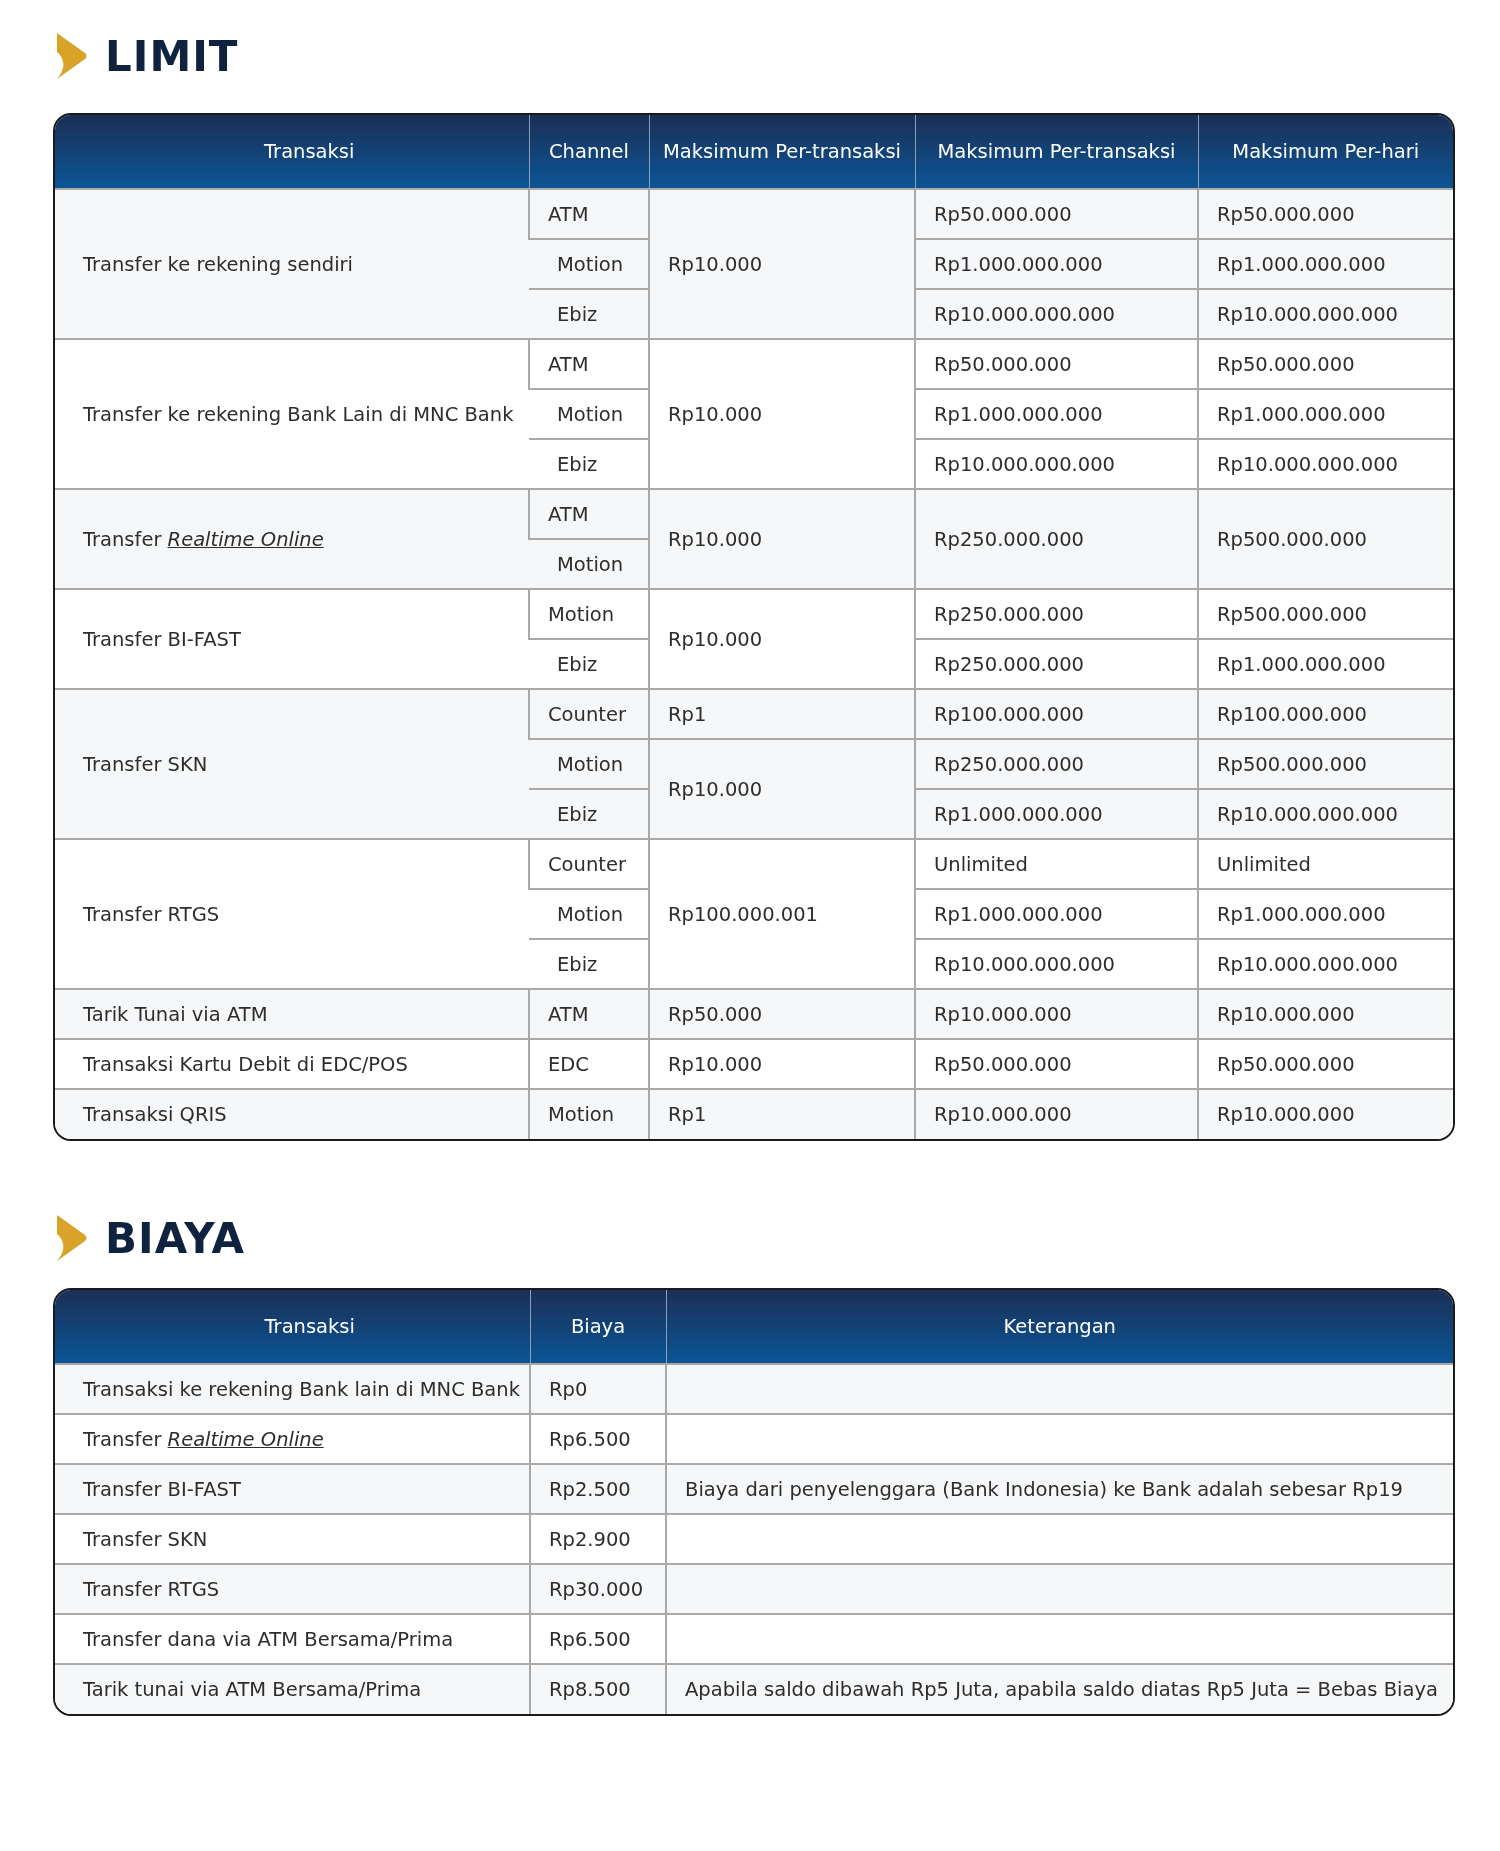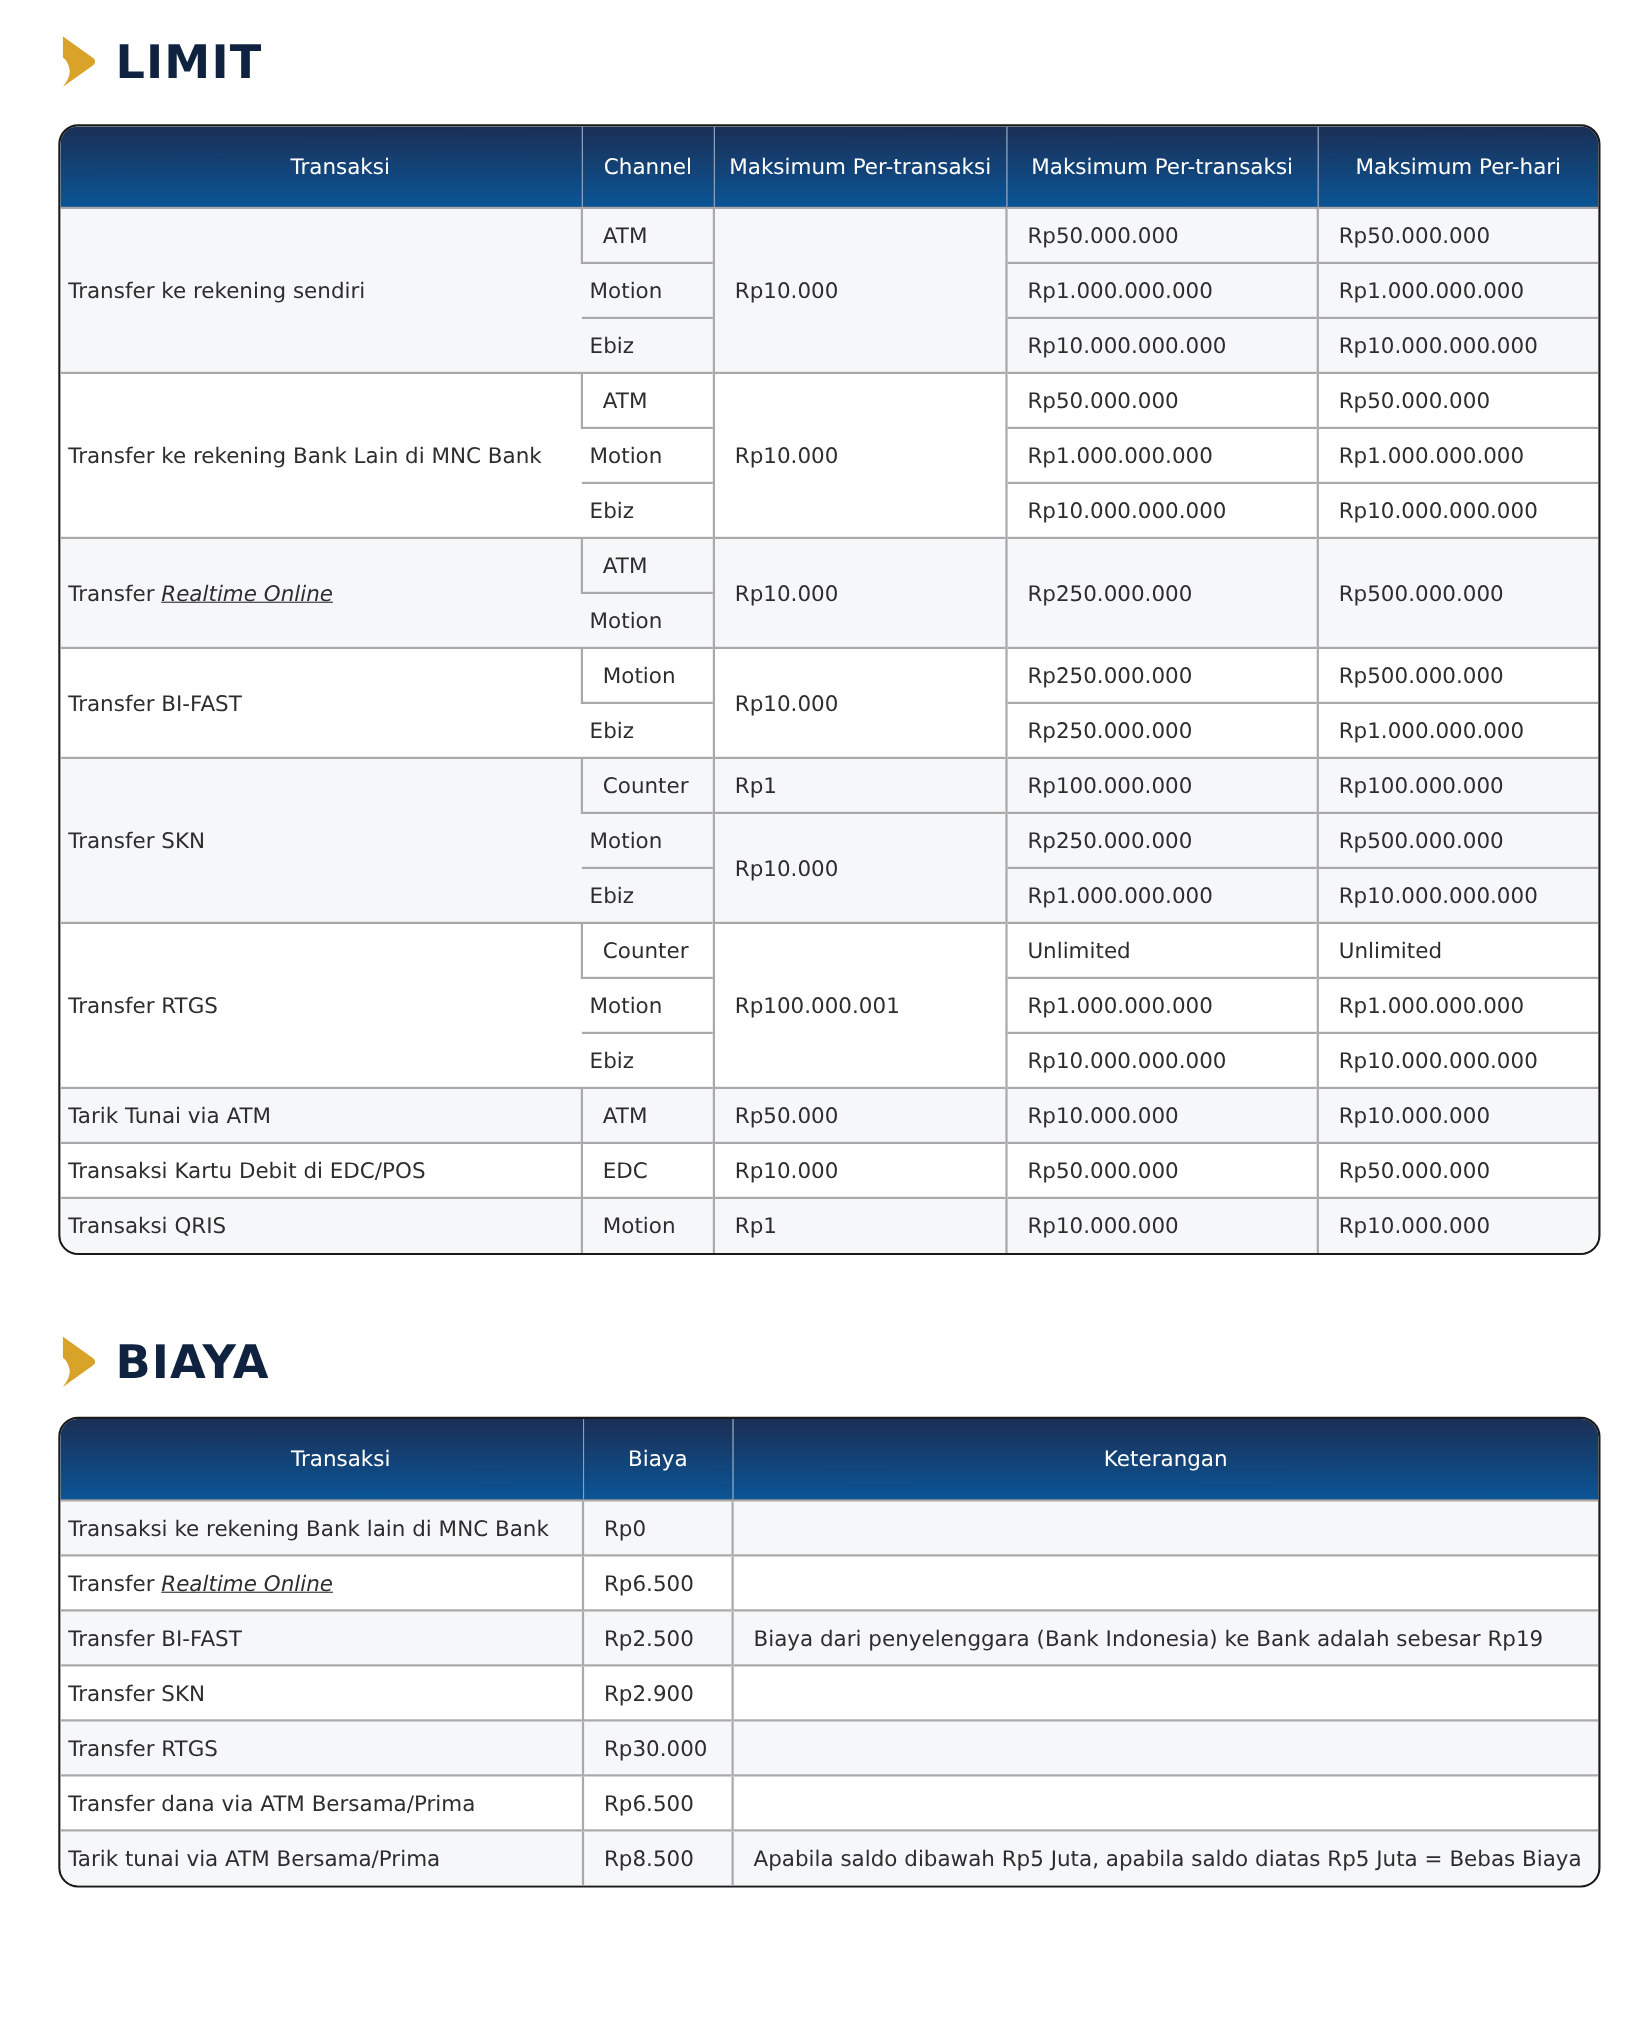--- a/index.html
+++ b/index.html
@@ -15,21 +15,21 @@
   thead th {
     background: linear-gradient(to bottom, #1b2f55 0%, #0b5596 100%);
     color: #ffffff; font-weight: normal; font-size: 19.5px; height: 74px;
     border-left: 1px solid #8da0bb; text-align: center; padding: 0 6px; white-space: nowrap;
   }
   thead th:first-child { border-left: none; padding-left: 41px; }
   tbody td {
     font-size: 19.5px; color: #2d2d2d; height: 50px; padding: 0 14px 0 18px;
     border-left: 2px solid #a9a9a9; border-top: 2px solid #a9a9a9; vertical-align: middle; white-space: nowrap;
   }
-  tbody td:first-child { border-left: none; padding-left: 7px; }
+  tbody td:first-child { border-left: none; padding-left: 28px; }
   .g { background: #f6f7f9; }
   .w { background: #ffffff; }
   em { font-style: italic; text-decoration: underline; }
 </style>
 </head>
 <body>
 
 <div class="section-title" style="top:31px;">
   <svg class="chev" viewBox="0 0 30 46">
     <path d="M0 0 L28 20 Q31 23 28 26 L0 46 Q8 36 6 29 Q5 23 0 19 Z" fill="#d9a32a"></path>

